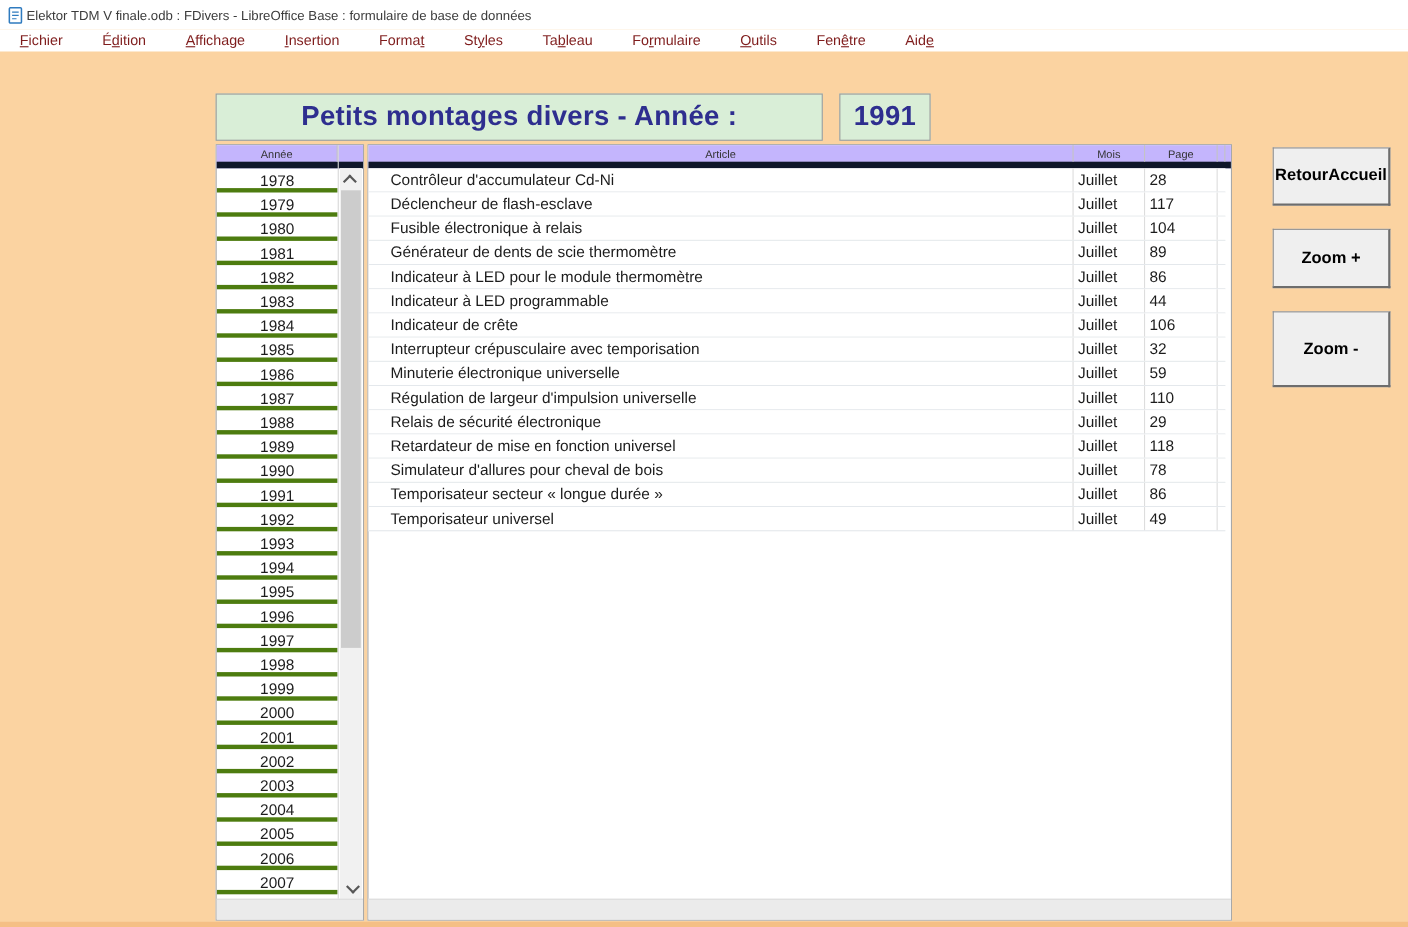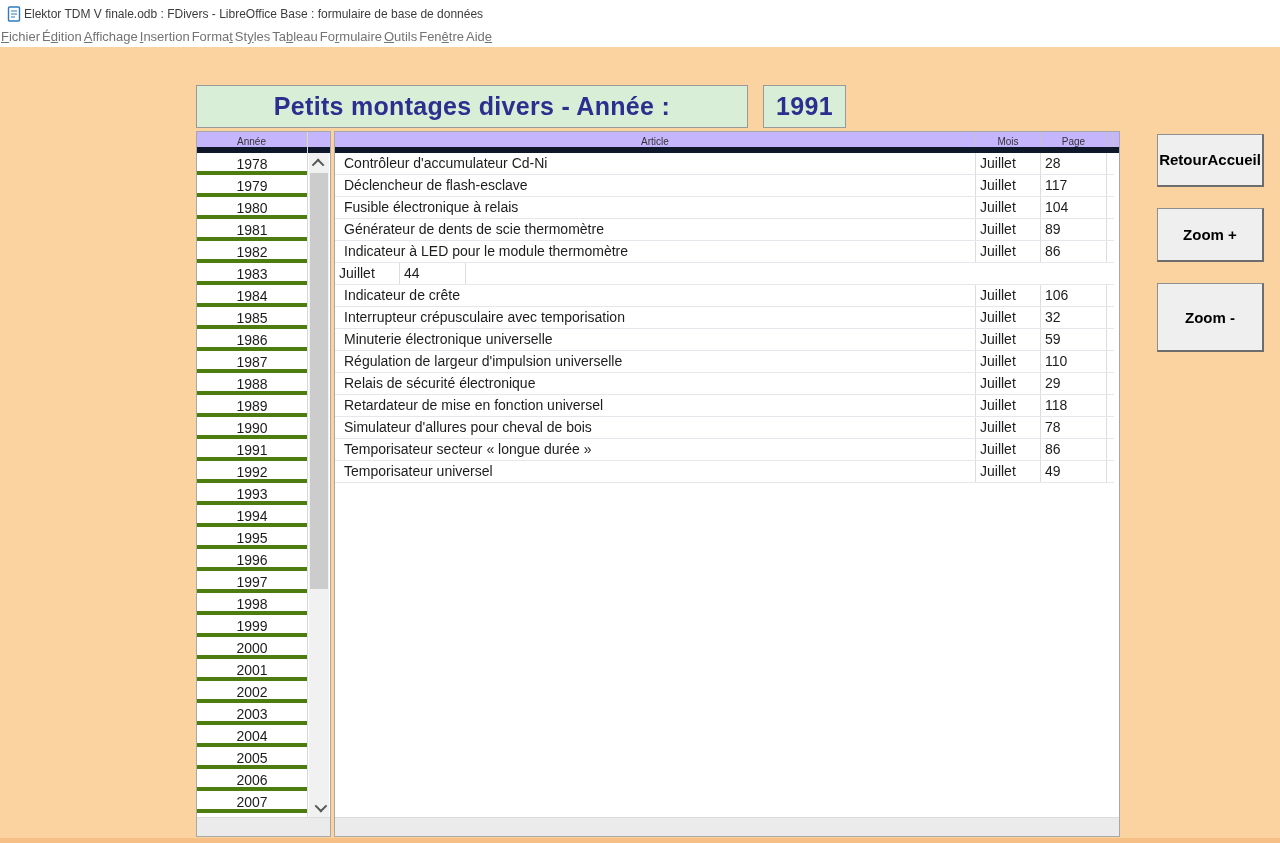--- a/index.html
+++ b/index.html
@@ -8,21 +8,21 @@
 
   
   .titlebar{position:absolute;top:0;left:0;width:1280px;height:27px;background:#ffffff;
             display:flex;align-items:center;padding-left:7px;box-sizing:border-box}
   .win-icon{width:15px;height:16px;display:inline-block}
   .win-title{font-size:12px;color:#3c3c3c;margin-left:2px;white-space:nowrap}
 
   
   .menubar{position:absolute;top:27px;left:0;width:1280px;height:20px;background:#ffffff;
            display:flex;align-items:center;box-sizing:border-box}
-  .menu-item{font-size:13px;color:#737373;padding:0 1px;line-height:20px;cursor:default;white-space:nowrap}
+  .menu-item{font-size:13px;color:#7f1d1d;padding:0 18px;line-height:20px;cursor:default;white-space:nowrap}
   .mnemonic{text-decoration:underline}
 
   
   .content{position:absolute;top:47px;left:0;width:1280px;height:796px;background:#fbd3a1}
   .bottom-edge{position:absolute;left:0;bottom:0;width:100%;height:5px;background:#f5bf85}
 
   
   .banner{position:absolute;background:#d9eed7;border:1px solid #9a9a9a;box-sizing:border-box;
           display:flex;align-items:center;justify-content:center;
           color:#2e2e8f;font-weight:bold;font-size:25px;letter-spacing:.3px}
@@ -59,21 +59,21 @@
   .chev.up{transform:rotate(45deg) translateY(2px)}
   .chev.down{transform:rotate(225deg) translateY(2px)}
   .sb-thumb{position:absolute;left:1px;top:20px;width:18px;height:416px;background:#cccccc}
 
   
   .table-rows{position:absolute;top:21px;left:0;width:779px}
   .table-row{height:22px;display:flex;font-size:14px;color:#1c1c1c;box-sizing:border-box;
              border-bottom:1px solid #e4e8ec;background:#ffffff}
   .cell{line-height:21px;border-right:1px solid #dddddd;box-sizing:border-box;
         white-space:nowrap;overflow:hidden}
-  .cell-article{width:641px;padding-left:9px}
+  .cell-article{width:641px;padding-left:20px}
   .cell-mois{width:65px;padding-left:4px}
   .cell-page{width:66px;padding-left:4px}
 
   .panel-footer{position:absolute;left:0;bottom:0;width:100%;height:19px;background:#ebebeb;
                 border-top:1px solid #dcdcdc;box-sizing:border-box}
 
   
   .action-btn{position:absolute;left:1157px;width:107px;background:#efefef;
               border:1px solid #8f8f8f;border-right:2px solid #6d6d6d;border-bottom:2px solid #6d6d6d;
               display:flex;flex-direction:row;align-items:center;justify-content:center;
@@ -193,20 +193,21 @@
           <div class="cell cell-article">Générateur de dents de scie thermomètre</div>
           <div class="cell cell-mois">Juillet</div>
           <div class="cell cell-page">89</div>
         </div>
         <div class="table-row">
           <div class="cell cell-article">Indicateur à LED pour le module thermomètre</div>
           <div class="cell cell-mois">Juillet</div>
           <div class="cell cell-page">86</div>
         </div>
         <div class="table-row">
+          <div class="cell cell-article">Indicateur à LED programmable</div>
           <div class="cell cell-mois">Juillet</div>
           <div class="cell cell-page">44</div>
         </div>
         <div class="table-row">
           <div class="cell cell-article">Indicateur de crête</div>
           <div class="cell cell-mois">Juillet</div>
           <div class="cell cell-page">106</div>
         </div>
         <div class="table-row">
           <div class="cell cell-article">Interrupteur crépusculaire avec temporisation</div>

